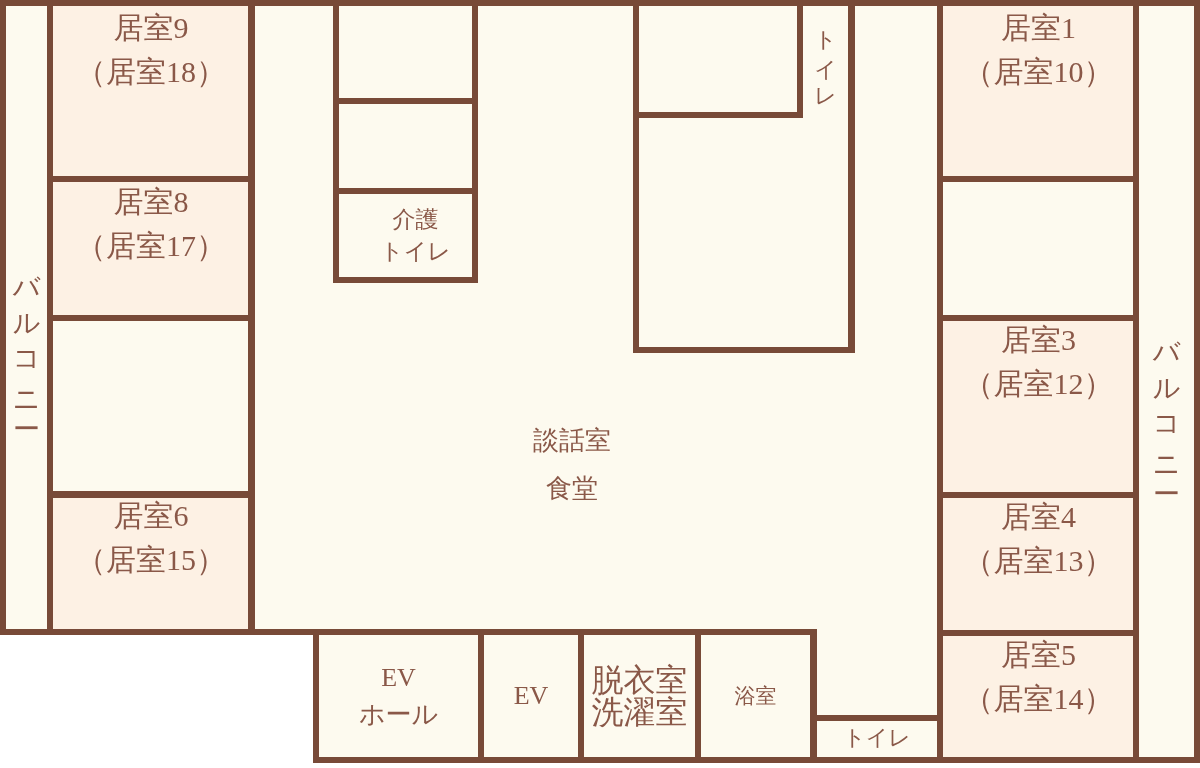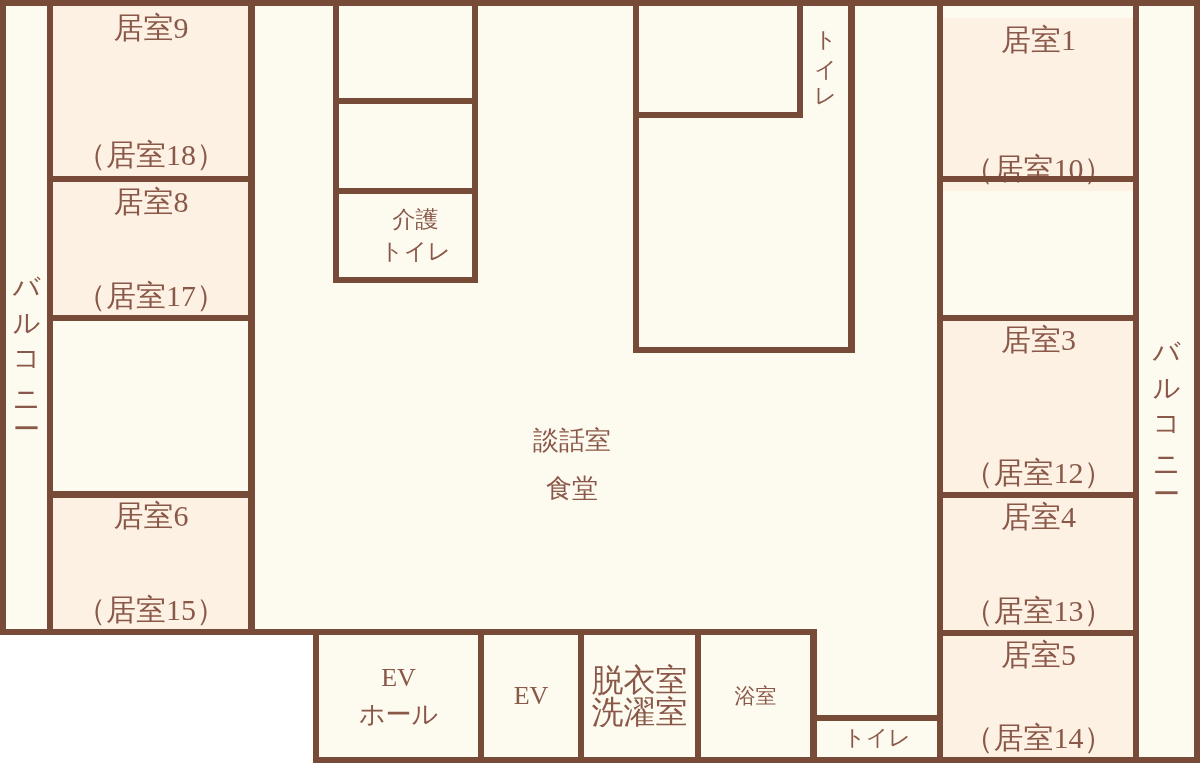--- a/index.html
+++ b/index.html
@@ -11,21 +11,21 @@
   }
   html,body{margin:0;padding:0;background:var(--outside);}
   #plan{
     position:relative;width:1200px;height:768px;background:var(--outside);
     overflow:hidden;
     font-family:"Liberation Serif","DejaVu Serif",serif;
     color:var(--text);
   }
   .base{position:absolute;background:var(--floor-fill);}
   .room{position:absolute;background:var(--room-fill);display:flex;flex-direction:column;
-        align-items:center;justify-content:space-between;text-align:center;}
+        align-items:center;justify-content:flex-start;text-align:center;}
   .room .ln{font-size:30px;line-height:44px;white-space:nowrap;}
   .wall{position:absolute;background:var(--wall);}
   .lbl{position:absolute;display:flex;flex-direction:column;align-items:center;
        justify-content:center;text-align:center;white-space:nowrap;}
   .vert{writing-mode:vertical-rl;text-orientation:mixed;display:flex;align-items:center;justify-content:center;}
 </style>
 </head>
 <body>
 
 <div id="plan">
@@ -39,21 +39,21 @@
   </div>
   <div class="room" style="left:53px;top:180px;width:196px;height:138px">
     <div class="ln">居室8</div>
     <div class="ln">（居室17）</div>
   </div>
   <div class="room" style="left:53px;top:494px;width:196px;height:138px">
     <div class="ln">居室6</div>
     <div class="ln">（居室15）</div>
   </div>
 
-  <div class="room" style="left:943px;top:18px;width:191px;height:173px">
+  <div class="room" style="left:943px;top:6px;width:191px;height:173px">
     <div class="ln">居室1</div>
     <div class="ln">（居室10）</div>
   </div>
   <div class="room" style="left:943px;top:318px;width:191px;height:177px">
     <div class="ln">居室3</div>
     <div class="ln">（居室12）</div>
   </div>
   <div class="room" style="left:943px;top:495px;width:191px;height:138px">
     <div class="ln">居室4</div>
     <div class="ln">（居室13）</div>

